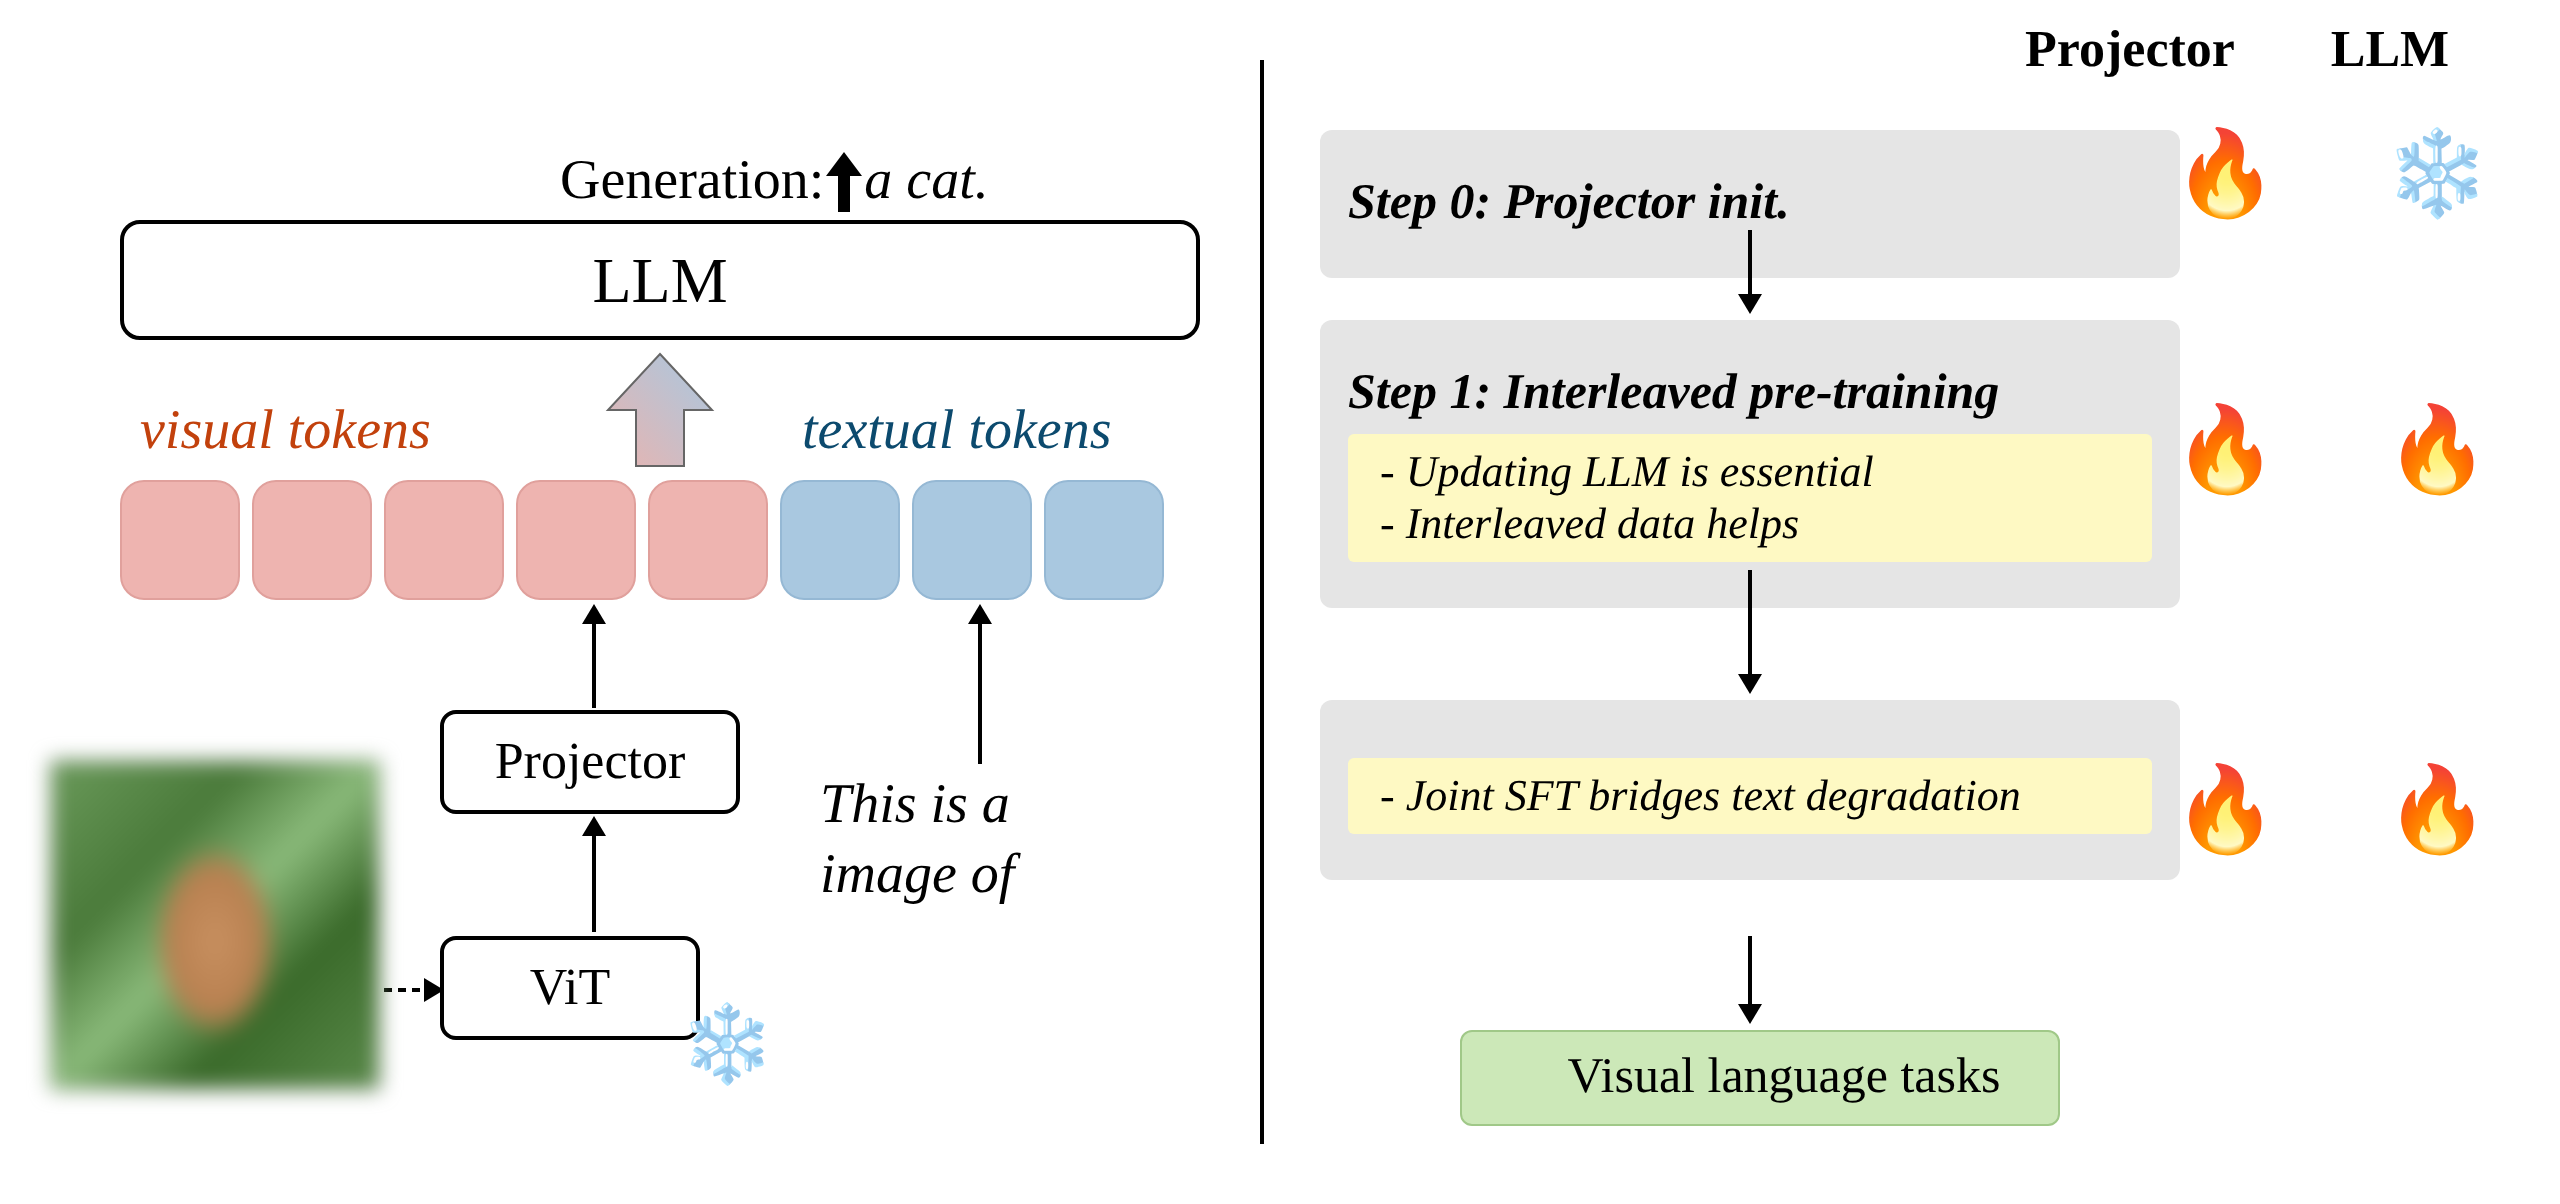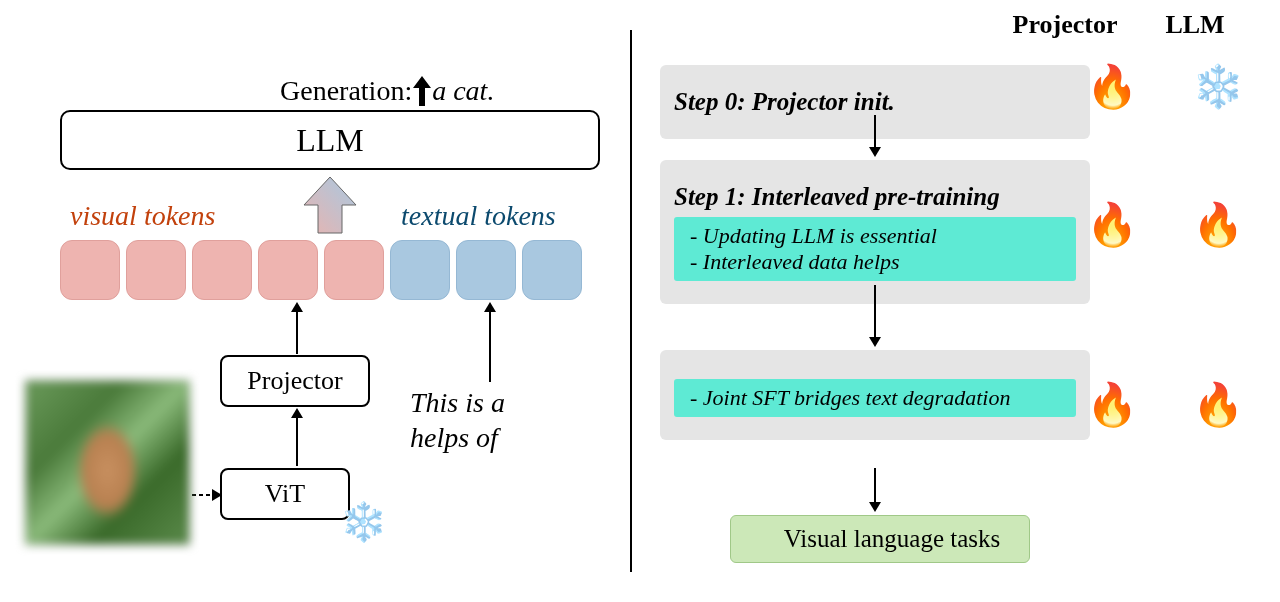--- a/index.html
+++ b/index.html
@@ -173,21 +173,21 @@
     background: #e5e5e5;
     border-radius: 6px;
     padding: 23px 14px;
   }
   .step-title {
     font-style: italic;
     font-weight: bold;
     font-size: 25px;
   }
   .step-body {
-    background: #5eead4;
+    background: #fef9c3;
     margin-top: 6px;
     padding: 6px 12px;
     font-style: italic;
     font-size: 22px;
     border-radius: 3px;
   }
   .step-body ul { list-style: none; padding-left: 4px; }
   .step-body li::before { content: "- "; }
   .step0 { top: 65px; }
   .step1 { top: 160px; }
@@ -292,21 +292,21 @@
 
   <div class="arrow-v" style="top:302px; left:480px;">
     <svg width="20" height="80">
         <line x1="10" y1="80" x2="10" y2="8" stroke="#000" stroke-width="2"></line>
         <path d="M10 0 L16 10 L4 10 Z" fill="#000"></path>
       </svg>
   </div>
 
   <div class="prompt-text">
     <span>This is a</span><br>
-    <span>helps of</span>
+    <span>image of</span>
   </div>
 
 </div>
 
 <div class="divider"></div>
 
 <div class="right-panel">
 
   <div class="right-header">
     <span>Projector</span>

